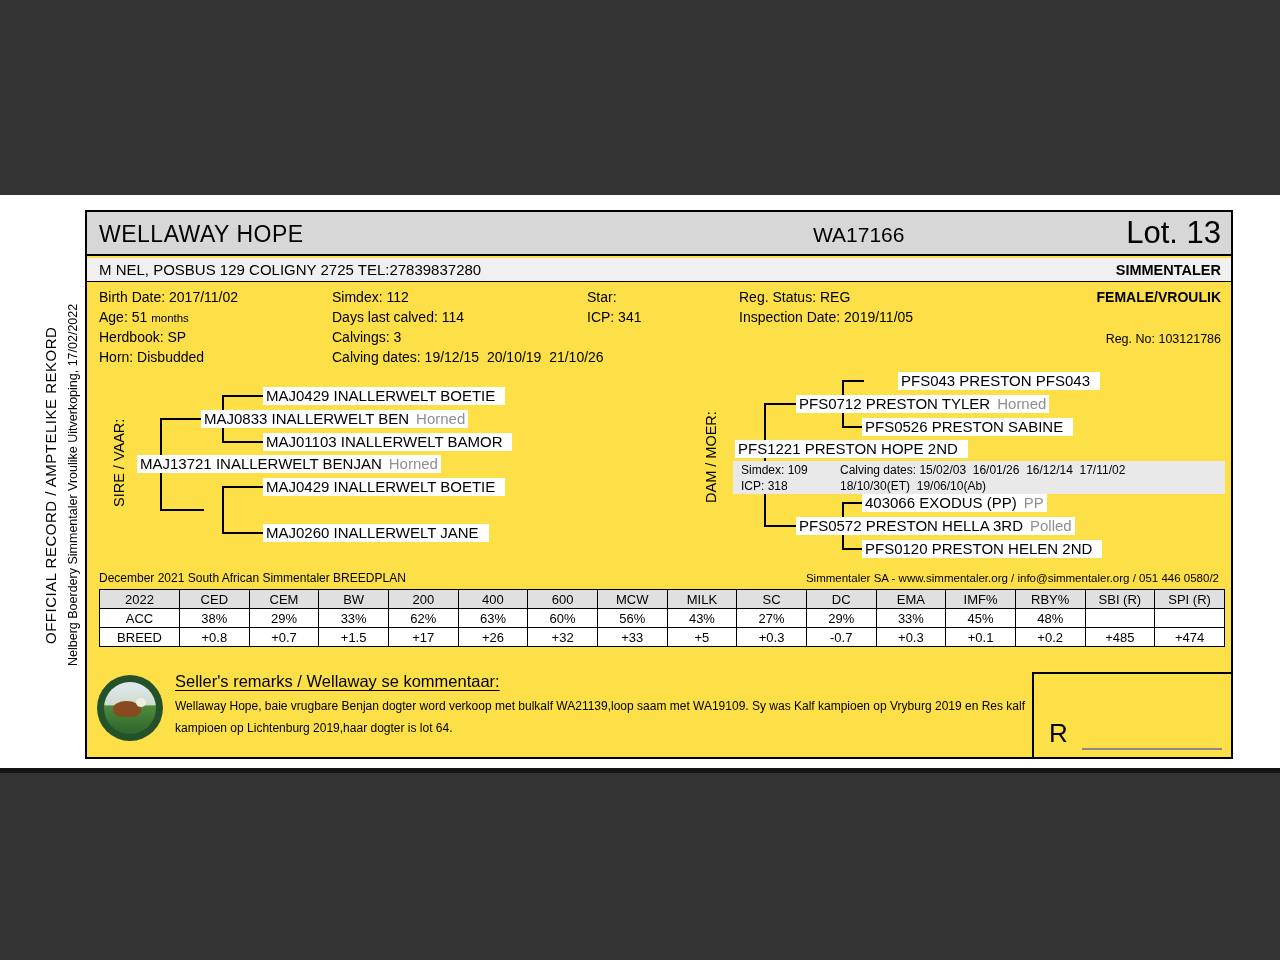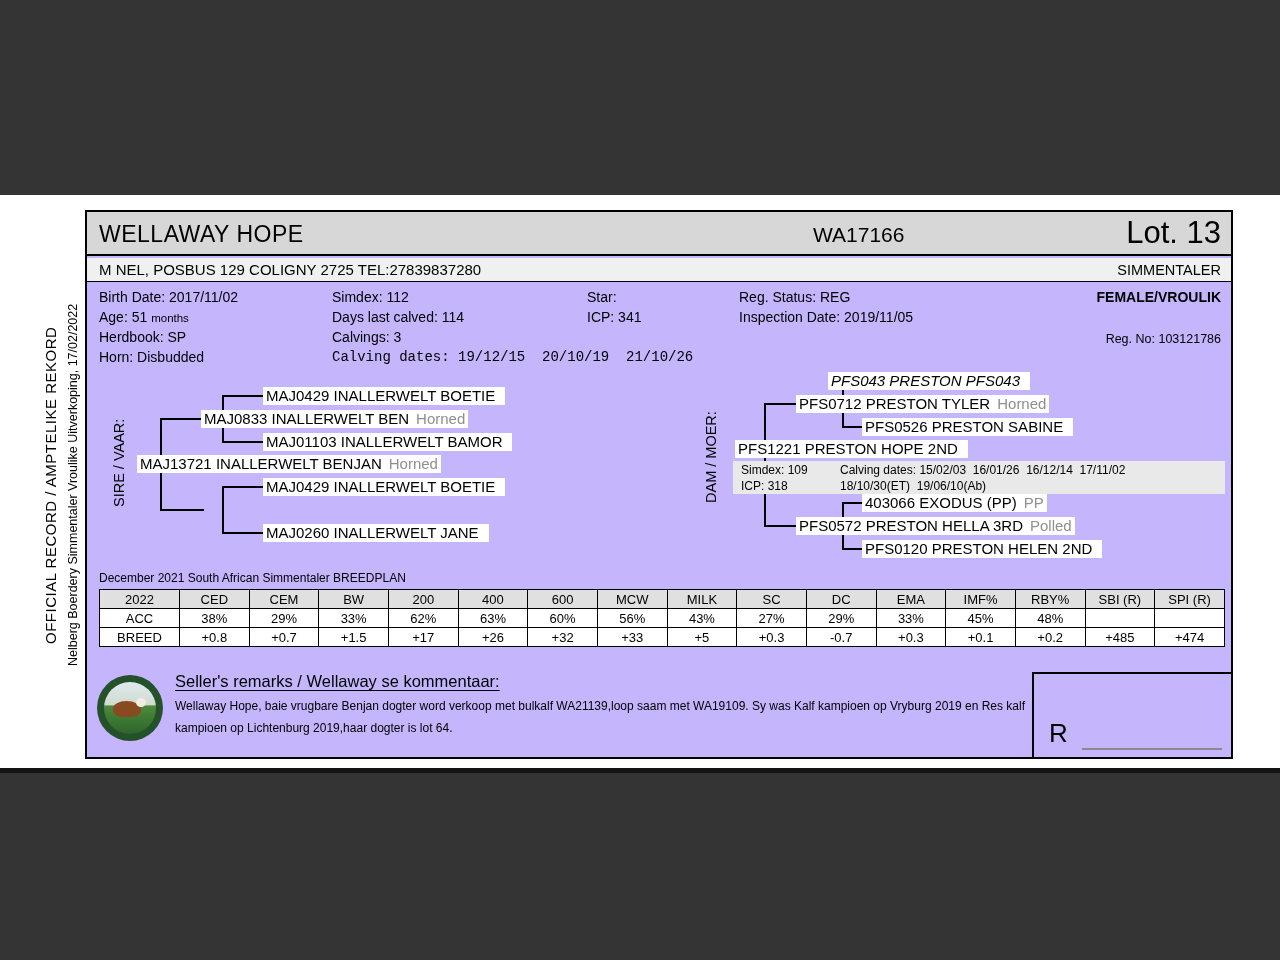--- a/index.html
+++ b/index.html
@@ -8,38 +8,38 @@
   .page { position:relative; width:1280px; height:960px; overflow:hidden; background:#343434; }
   .white-band { position:absolute; left:0; top:195px; width:1280px; height:573px; background:#fff; }
   .bottom-edge { position:absolute; left:0; top:768px; width:1280px; height:5px; background:#141414; }
 
   
   .v-text { position:absolute; writing-mode:vertical-rl; transform:rotate(180deg); text-align:center; white-space:nowrap; }
   .v-official { left:42px; top:235px; height:500px; font-size:15px; letter-spacing:.5px; }
   .v-event { left:66px; top:225px; height:520px; font-size:12.5px; }
 
   
-  .doc { position:absolute; left:85px; top:210px; width:1148px; height:549px; border:2px solid #000; background:#c4b5fd; }
+  .doc { position:absolute; left:85px; top:210px; width:1148px; height:549px; border:2px solid #000; background:#fde047; }
 
   .titlebar { position:absolute; left:0; top:0; width:100%; height:44px; background:#d7d7d7; border-bottom:2px solid #000; }
   .title-name { position:absolute; left:12px; top:9px; font-size:23px; letter-spacing:.5px; }
   .title-id  { position:absolute; left:726px; top:11px; font-size:21px; }
   .title-lot { position:absolute; right:10px; top:3px; font-size:31px; }
 
   .ownerbar { position:absolute; left:0; top:46px; width:100%; height:24px; background:#f0f0f0; border-bottom:1px solid #000; }
   .owner-text { position:absolute; left:12px; top:3px; font-size:15px; }
-  .owner-breed { position:absolute; right:10px; top:4px; font-size:14.5px; font-weight:normal; }
+  .owner-breed { position:absolute; right:10px; top:4px; font-size:14.5px; font-weight:bold; }
 
   
   .d { position:absolute; font-size:14px; white-space:pre; }
   .f-birth {left:12px; top:77px;} .f-simdex {left:245px; top:77px;} .f-star {left:500px; top:77px;}
   .f-regstatus {left:652px; top:77px;} .f-sex {right:10px; top:77px; font-weight:bold;}
   .f-age {left:12px; top:97px;} .f-dlc {left:245px; top:97px;} .f-icp {left:500px; top:97px;} .f-insp {left:652px; top:97px;}
   .f-herdbook {left:12px; top:117px;} .f-calvings {left:245px; top:117px;} .f-regno {right:10px; top:120px; font-size:12.5px;}
-  .f-horn {left:12px; top:137px;} .f-cdates {left:245px; top:137px;font-family:Liberation Mono, monospace;}
+  .f-horn {left:12px; top:137px;} .f-cdates {left:245px; top:137px;}
   .unit { font-size:11.5px; }
 
   
   .v-label { position:absolute; writing-mode:vertical-rl; transform:rotate(180deg); text-align:center; font-size:14.5px; white-space:nowrap; }
   .v-sire { left:24px; top:190px; height:122px; }
   .v-dam  { left:616px; top:178px; height:134px; }
   .pl { position:absolute; background:#000; z-index:1; }
   .node { position:absolute; font-size:15px; line-height:18px; white-space:nowrap; background:#fff; padding:0 3px; z-index:2; }
   .tag { color:#8f8f8f; margin-left:7px; }
   
@@ -47,21 +47,21 @@
   .sv-b1 {left:135px; top:183px; width:2px; height:48px;} .sh-g1 {left:135px; top:183px; width:44px; height:2px;} .sh-g2 {left:135px; top:229px; width:44px; height:2px;}
   .sv-b2 {left:135px; top:274px; width:2px; height:48px;} .sh-g3 {left:135px; top:274px; width:44px; height:2px;} .sh-g4 {left:135px; top:320px; width:44px; height:2px;}
   
   .n-s-g1 {left:176px; top:175px;} .n-s-p1 {left:114px; top:198px;} .n-s-g2 {left:176px; top:221px;}
   .n-s-root {left:50px; top:243px;} .n-s-g3 {left:176px; top:266px;} .n-s-p2 {left:114px; top:289px;} .n-s-g4 {left:176px; top:312px;}
   
   .dv-root {left:677px; top:191px; width:2px; height:124px;} .dh-p1 {left:677px; top:191px; width:34px; height:2px;} .dh-p2 {left:677px; top:313px; width:34px; height:2px;}
   .dv-b1 {left:755px; top:168px; width:2px; height:48px;} .dh-g1 {left:755px; top:168px; width:22px; height:2px;} .dh-g2 {left:755px; top:214px; width:22px; height:2px;}
   .dv-b2 {left:755px; top:290px; width:2px; height:48px;} .dh-g3 {left:755px; top:290px; width:22px; height:2px;} .dh-g4 {left:755px; top:336px; width:22px; height:2px;}
   
-  .n-d-g1 {left:741px; top:160px;font-style:italic;} .n-d-p1 {left:709px; top:183px;} .n-d-g2 {left:775px; top:206px;}
+  .n-d-g1 {left:811px; top:160px;} .n-d-p1 {left:709px; top:183px;} .n-d-g2 {left:775px; top:206px;}
   .n-d-root {left:648px; top:228px;} .n-d-g3 {left:775px; top:282px;} .n-d-p2 {left:709px; top:305px;} .n-d-g4 {left:775px; top:328px;}
   .dam-info { position:absolute; left:646px; top:249px; width:492px; height:33px; background:#e9e9e9; z-index:2; font-size:12px; line-height:16px; }
   .dam-info .c1 { position:absolute; left:8px; white-space:pre; }
   .dam-info .c2 { position:absolute; left:107px; white-space:pre; }
   .di-r1 { top:1px; } .di-r2 { top:17px; }
   .dam-info span { position:static; }
   .di-row { position:absolute; left:0; width:100%; }
 
   
   .bp-left  { position:absolute; left:12px;  top:359px; font-size:12px; }
@@ -163,20 +163,21 @@
         <span class="c1">ICP: 318</span>
         <span class="c2">18/10/30(ET)  19/06/10(Ab)</span>
       </div>
     </div>
 
     <div class="node n-d-g3"><span>403066 EXODUS (PP)</span><span class="tag">PP</span></div>
     <div class="node n-d-p2"><span>PFS0572 PRESTON HELLA 3RD</span><span class="tag">Polled</span></div>
     <div class="node n-d-g4"><span>PFS0120 PRESTON HELEN 2ND</span><span class="tag"></span></div>
 
     <div class="bp-left">December 2021 South African Simmentaler BREEDPLAN</div>
+    <div class="bp-right">Simmentaler SA - www.simmentaler.org / info@simmentaler.org / 051 446 0580/2</div>
 
     <table class="ebv">
       <colgroup>
           <col style="width:80px">
           <col>
           <col>
           <col>
           <col>
           <col>
           <col>

